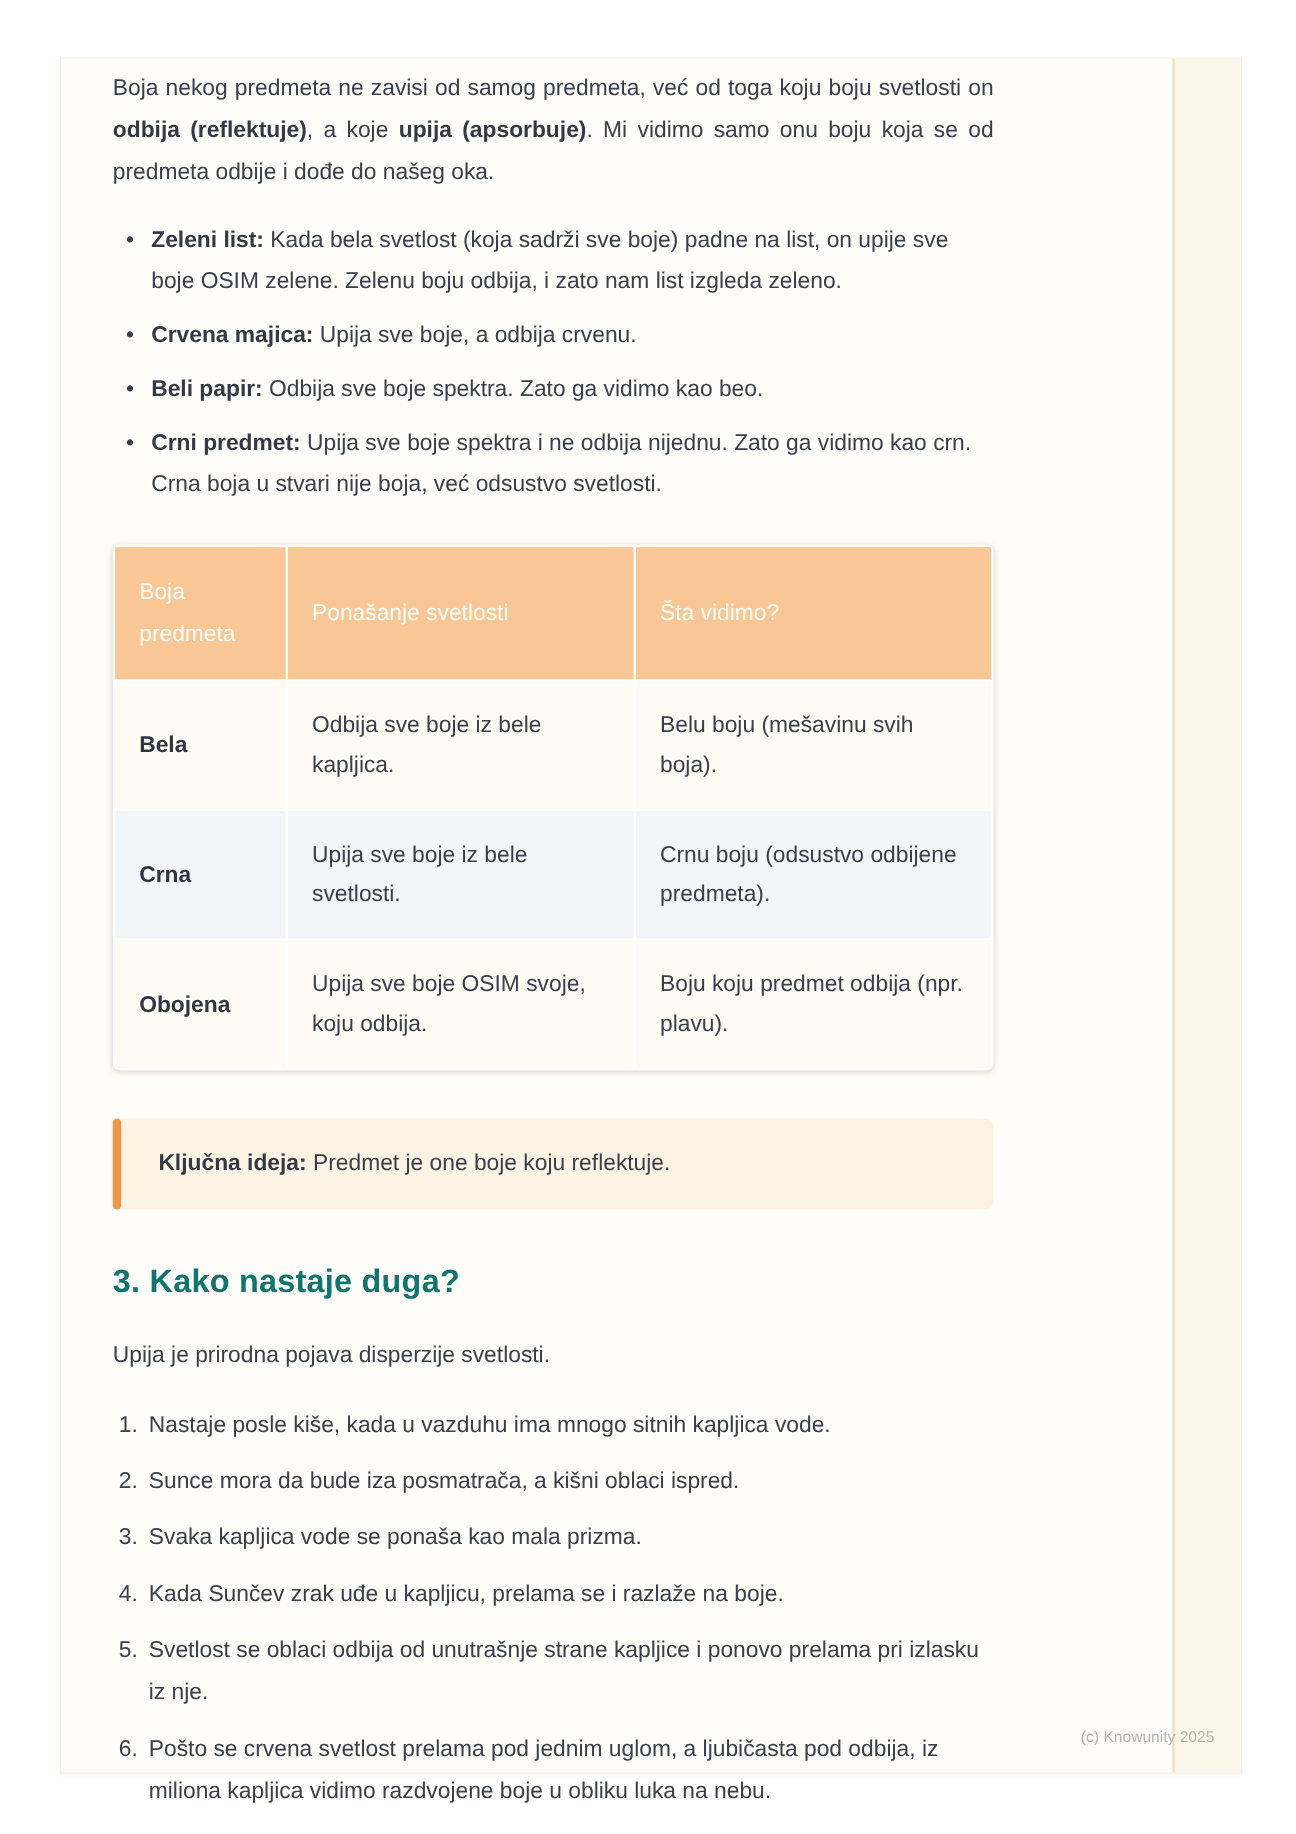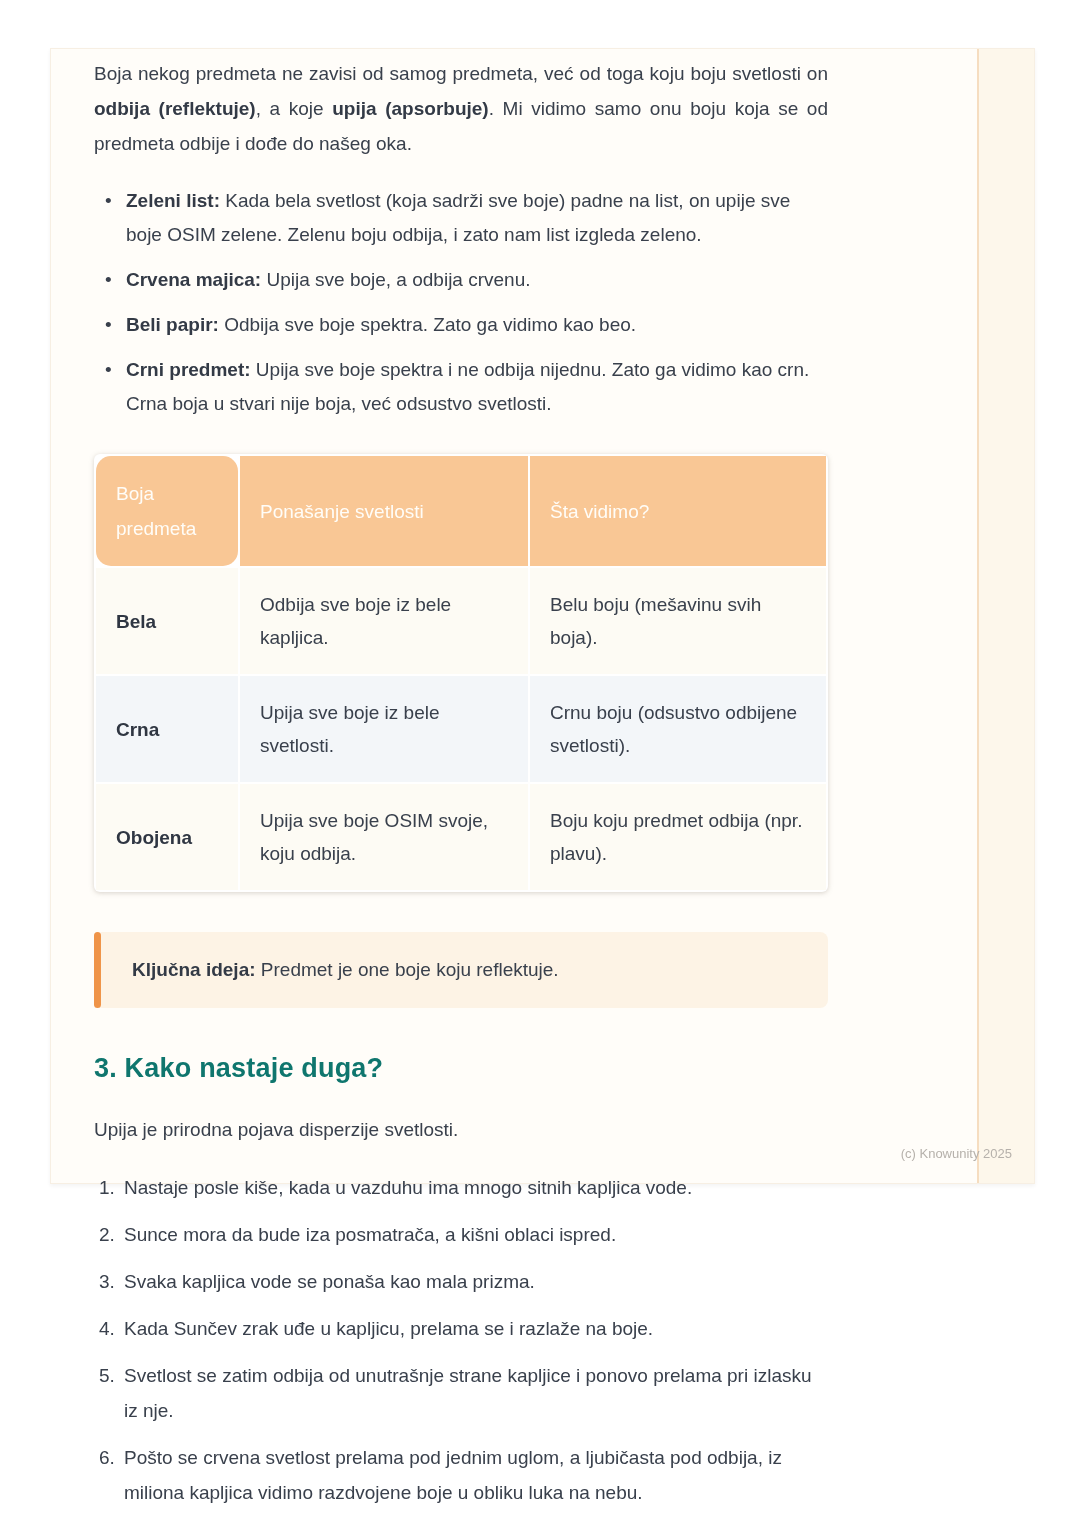--- a/index.html
+++ b/index.html
@@ -8,21 +8,21 @@
     position: relative;
     background: #ffffff;
     font-family: "Liberation Sans", sans-serif;
     color: #39404c;
     font-size: 19px;
     overflow: hidden;
   }
   .sheet {
     position: absolute;
     left: 50px; top: 48px;
-    width: 985px; height: 1136px;
+    width: 985px; height: 1430px;
     background: #fffdf9;
     border: 1px solid #f7efe3;
     box-shadow: 0 2px 4px rgba(0,0,0,0.05);
   }
   .side-strip {
     position: absolute;
     top: 0; right: 0;
     width: 57px; height: 100%;
     background: #fdf7eb;
     border-left: 2px solid #f6ddc0;
@@ -69,21 +69,21 @@
   th {
     background: #f9c795;
     color: #fffdf8;
     font-weight: 500;
     text-align: left;
     font-size: 19px;
     line-height: 35px;
     padding: 20px 20px;
     vertical-align: middle;
   }
-  th.c1 { width: 142px; border-radius: 15px; }
+  th.c1 { width: 142px; }
   th.c2 { width: 288px; }
   td {
     padding: 20px 20px;
     line-height: 33px;
     vertical-align: middle;
     font-size: 19px;
   }
   tr.row-warm td { background: #fdfbf4; }
   tr.row-cool td { background: #f3f6f9; }
   td.name { font-weight: 700; color: #2f3642; }
@@ -174,21 +174,21 @@
         </thead>
         <tbody>
           <tr class="row-warm">
             <td class="name">Bela</td>
             <td>Odbija sve boje iz bele kapljica.</td>
             <td>Belu boju (mešavinu svih boja).</td>
           </tr>
           <tr class="row-cool">
             <td class="name">Crna</td>
             <td>Upija sve boje iz bele svetlosti.</td>
-            <td>Crnu boju (odsustvo odbijene svetlosti).</td>
+            <td>Crnu boju (odsustvo odbijene predmeta).</td>
           </tr>
           <tr class="row-warm">
             <td class="name">Obojena</td>
             <td>Upija sve boje OSIM svoje, koju odbija.</td>
             <td>Boju koju predmet odbija (npr. plavu).</td>
           </tr>
         </tbody>
       </table>
     </div>
 
@@ -213,21 +213,21 @@
       <li>
         <span class="num">3.</span>
         <span class="li-text">Svaka kapljica vode se ponaša kao mala prizma.</span>
       </li>
       <li>
         <span class="num">4.</span>
         <span class="li-text">Kada Sunčev zrak uđe u kapljicu, prelama se i razlaže na boje.</span>
       </li>
       <li>
         <span class="num">5.</span>
-        <span class="li-text">Svetlost se zatim odbija od unutrašnje strane kapljice i ponovo prelama pri izlasku iz nje.</span>
+        <span class="li-text">Svetlost se oblaci odbija od unutrašnje strane kapljice i ponovo prelama pri izlasku iz nje.</span>
       </li>
       <li>
         <span class="num">6.</span>
         <span class="li-text">Pošto se crvena svetlost prelama pod jednim uglom, a ljubičasta pod odbija, iz miliona kapljica vidimo razdvojene boje u obliku luka na nebu.</span>
       </li>
     </ol>
 
   </div>
 
   <div class="copyright">(c) Knowunity 2025</div>

